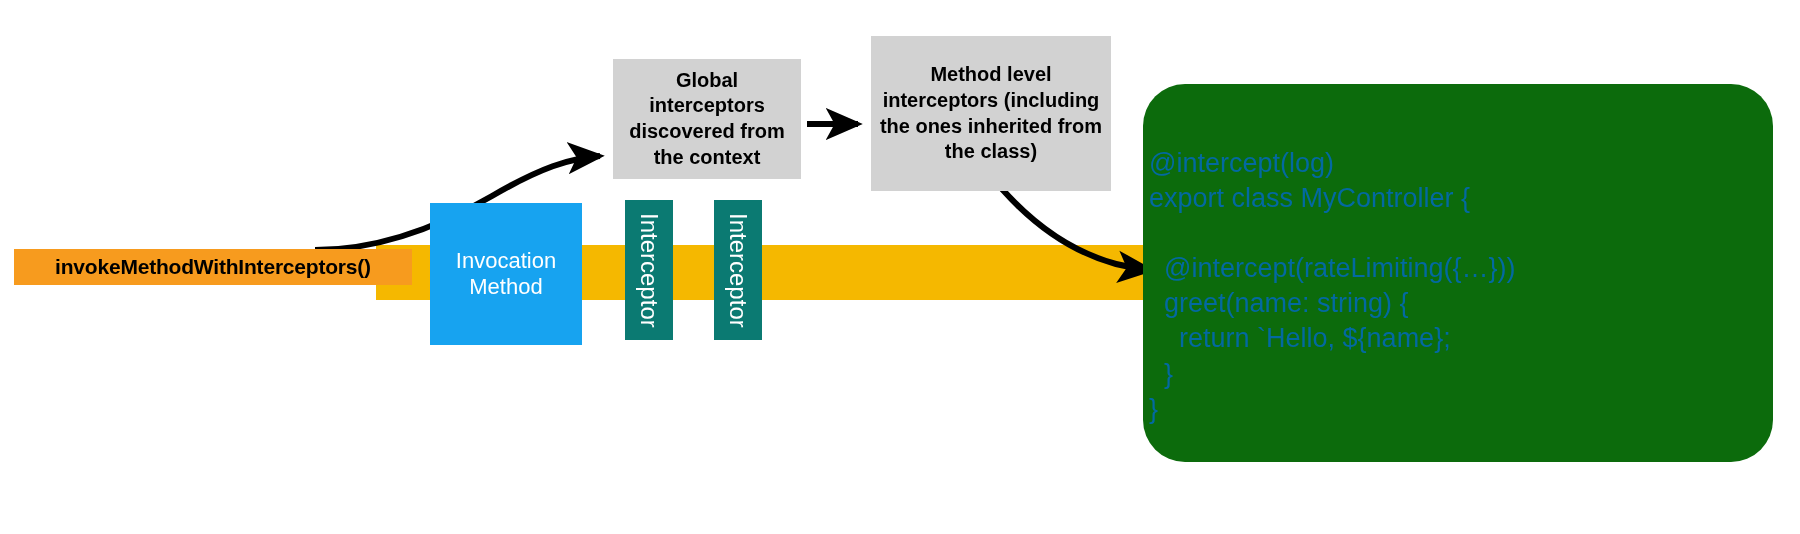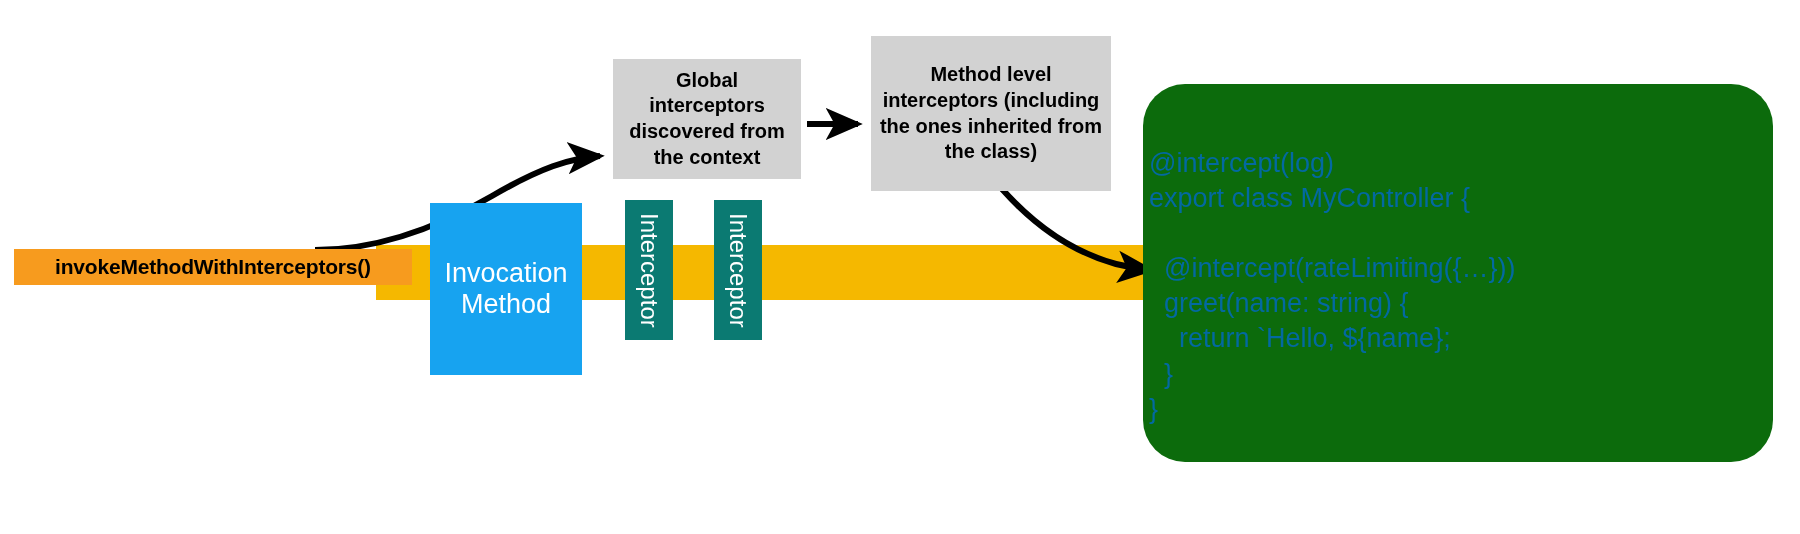--- a/index.html
+++ b/index.html
@@ -48,24 +48,24 @@
     font-size: 21px;
     letter-spacing: -0.2px;
     z-index: 6;
   }
 
   
   #invocation-context-box {
     left: 430px;
     top: 203px;
     width: 152px;
-    height: 172px;
+    height: 142px;
     background: #17A3F0;
     color: #ffffff;
-    font-size: 27px;
+    font-size: 22px;
     line-height: 1.16;
     z-index: 6;
   }
   #invocation-context-box .lines {
     display: block;
   }
 
   
   .interceptor-box {
     background: #0B7A72;

